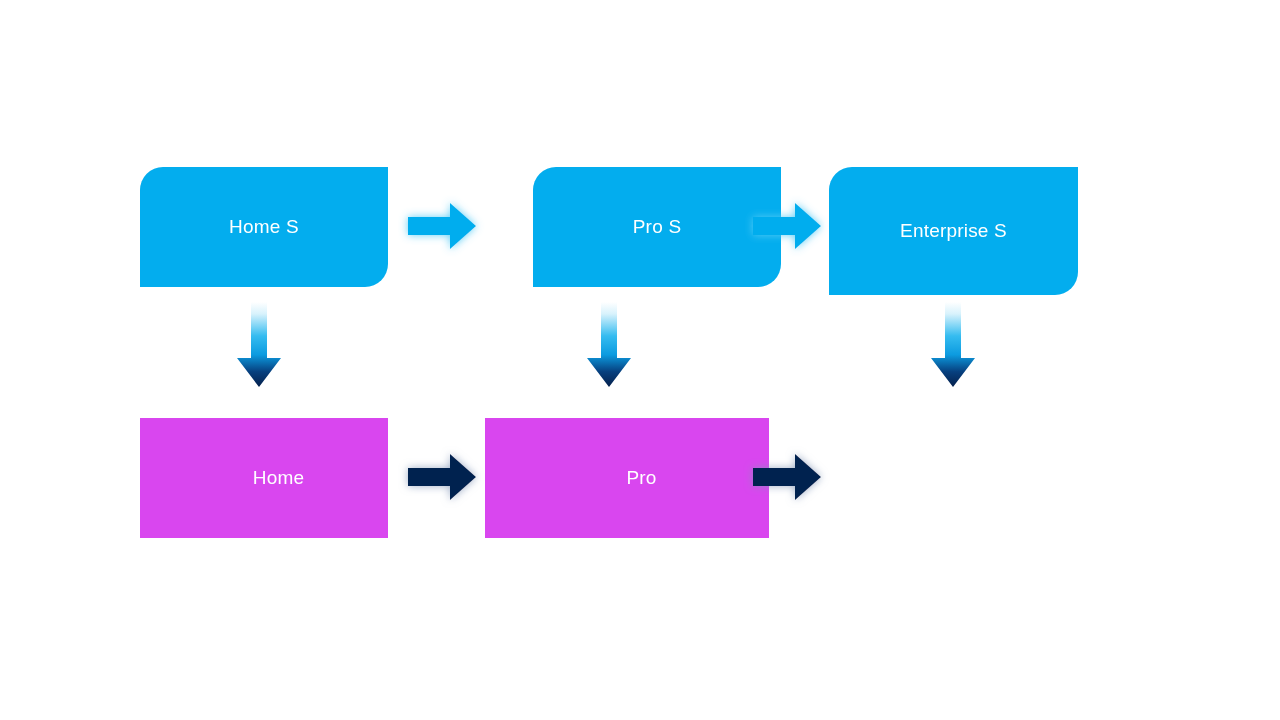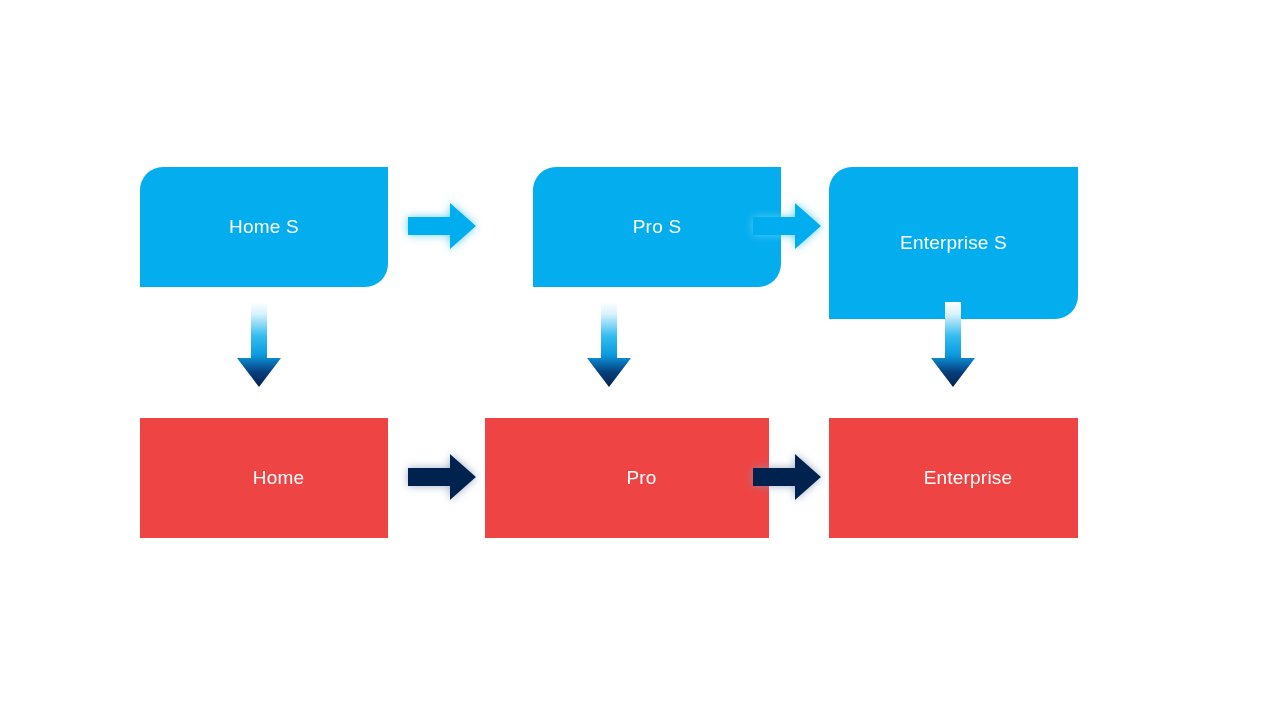--- a/index.html
+++ b/index.html
@@ -44,21 +44,21 @@
   }
 
   
   .node.tier-service {
     background: #03ADEE;
     border-radius: 23px 0 23px 0;
   }
 
   
   .node.tier-product {
-    background: #ef4444;
+    background: #d946ef;
     border-radius: 0;
     padding-left: 43px;
   }
 
   
   .h-arrow {
     position: absolute;
     width: 72px;
     height: 56px;
   }
@@ -87,35 +87,32 @@
 <div id="canvas">
 
   <div class="node tier-service" style="left:140px; top:167px; width:248px; height:120px;">
     <span class="node-label">Home S</span>
   </div>
 
   <div class="node tier-service" style="left:485px; top:167px; width:248px; height:120px;margin-left:48px;">
     <span class="node-label">Pro S</span>
   </div>
 
-  <div class="node tier-service" style="left:829px; top:167px; width:249px; height:152px;">
+  <div class="node tier-service" style="left:829px; top:167px; width:249px; height:128px;">
     <span class="node-label">Enterprise S</span>
   </div>
 
   <div class="node tier-product" style="left:140px; top:418px; width:248px; height:120px;">
     <span class="node-label">Home</span>
   </div>
 
   <div class="node tier-product" style="left:485px; top:418px; width:284px; height:120px;">
     <span class="node-label">Pro</span>
   </div>
 
-  <div class="node tier-product" style="left:829px; top:418px; width:249px; height:120px;">
-    <span class="node-label">Enterprise</span>
-  </div>
 
   <svg width="0" height="0" style="position:absolute" aria-hidden="true">
     <defs>
 
       <filter id="glowLight" x="-45%" y="-45%" width="190%" height="190%">
         <feDropShadow dx="0" dy="0" stdDeviation="4.5" flood-color="#58CDF6" flood-opacity="0.95"></feDropShadow>
       </filter>
       <filter id="glowDark" x="-45%" y="-45%" width="190%" height="190%">
         <feDropShadow dx="0" dy="0" stdDeviation="4.5" flood-color="#7F93B4" flood-opacity="0.75"></feDropShadow>
       </filter>

